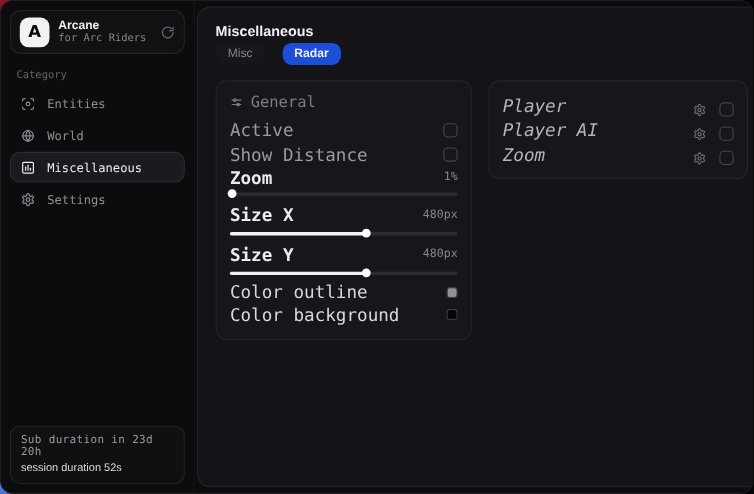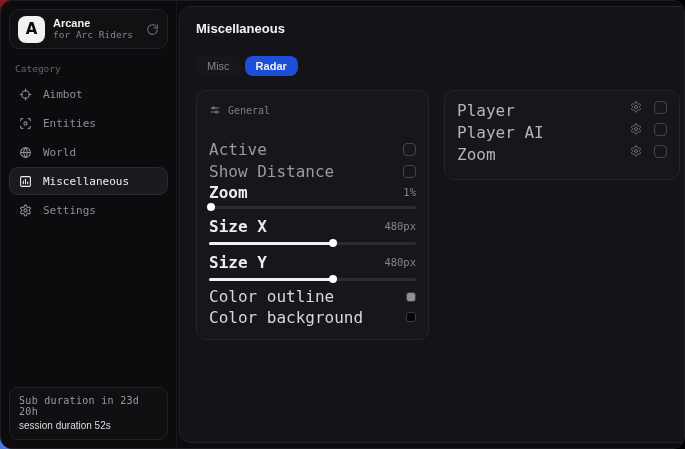--- a/index.html
+++ b/index.html
@@ -57,36 +57,36 @@
   .sub-line2 { font-family:"Liberation Sans", sans-serif; font-size:10px; font-weight:normal; color:#dcdce0; margin-top:3px; }
 
   
   .main-wrap { flex:1; padding:5px 6px 5px 2px; }
   .main {
     height:100%; background:#141418; border:1px solid #232329; border-radius:12px;
     padding:14px 16px; position:relative;
   }
   .page-title { font-family:"Liberation Sans", sans-serif; font-weight:bold; font-size:13px; color:#f2f2f4; }
 
-  .tabs { display:flex; gap:4px; margin-top:20px; }
+  .tabs { display:flex; gap:16px; margin-top:3px; }
   .tab {
     font-family:"Liberation Sans", sans-serif; font-size:11px;
     padding:4px 11px; border-radius:8px; color:#84848c; cursor:pointer;
     background:#17171b;
   }
   .tab.active { background:#1d4ed8; color:#f0f0f2; font-weight:bold; }
 
   .panels { display:flex; gap:15px; margin-top:14px; align-items:flex-start; }
   .panel {
     background:#17171b; border:1px solid #242429; border-radius:10px;
     padding:10px 12px 12px 12px;
   }
   .panel-general { width:233px; }
   .panel-entities { width:236px; }
-  .panel-head { display:flex; align-items:center; gap:7px; color:#7d7d85; font-size:10px; height:18px; margin-bottom:19px; }
+  .panel-head { display:flex; align-items:center; gap:7px; color:#7d7d85; font-size:14px; height:18px; margin-bottom:5px; }
   .panel-head .ic { display:flex; }
 
   .row { display:flex; align-items:center; height:22px; }
   .row .lbl { flex:1; font-size:16px; }
   .lbl-dim  { color:#9a9aa2; }
   .lbl-bold { color:#ececef; font-weight:bold; }
   .lbl-lite { color:#d8d8dc; }
   .lbl-ent  { color:#b4b4ba; }
   .val { font-size:10.5px; color:#84848c; }
 
@@ -97,21 +97,21 @@
   .swatch { width:10px; height:10px; border-radius:3px; border:1px solid #3a3a40; cursor:pointer; }
 
   .slider { height:10px; display:flex; align-items:center; margin:0 0 2px 0; cursor:pointer; }
   .slider .track { position:relative; width:100%; height:3px; border-radius:2px; background:#2c2c32; }
   .slider .fill { position:absolute; left:0; top:0; height:100%; background:#f2f2f4; border-radius:2px; }
   .slider .fill::after {
     content:""; position:absolute; right:-4px; top:50%; transform:translateY(-50%);
     width:8px; height:8px; border-radius:50%; background:#ffffff;
   }
 
-  .ent-row { display:flex; align-items:flex-start; gap:12px; height:22px; }
+  .ent-row { display:flex; align-items:flex-end; gap:12px; height:22px;font-style:italic; }
   .ent-row .lbl { flex:1; }
   .gear-btn { color:#6e6e76; display:flex; cursor:pointer; }
 
   svg { display:block; }
 </style>
 </head>
 <body>
 
 <div class="bg-red"></div>
 <div class="bg-blue"></div>
@@ -129,32 +129,20 @@
         <svg width="13" height="13" viewBox="0 0 24 24" fill="none" stroke="currentColor" stroke-width="2" stroke-linecap="round" stroke-linejoin="round">
             <path d="M21 12a9 9 0 1 1-2.64-6.36"></path>
             <polyline points="21 3 21 9 15 9"></polyline>
           </svg>
       </div>
     </div>
 
     <div class="cat-label">Category</div>
 
     <div class="nav">
-      <div class="nav-item">
-        <span class="ic">
-          <svg width="13" height="13" viewBox="0 0 24 24" fill="none" stroke="currentColor" stroke-width="2" stroke-linecap="round">
-              <circle cx="12" cy="12" r="7"></circle>
-              <line x1="12" y1="2" x2="12" y2="6"></line>
-              <line x1="12" y1="18" x2="12" y2="22"></line>
-              <line x1="2" y1="12" x2="6" y2="12"></line>
-              <line x1="18" y1="12" x2="22" y2="12"></line>
-            </svg>
-        </span>
-        <span>Aimbot</span>
-      </div>
       <div class="nav-item">
         <span class="ic">
           <svg width="13" height="13" viewBox="0 0 24 24" fill="none" stroke="currentColor" stroke-width="2" stroke-linecap="round" stroke-linejoin="round">
               <path d="M3 7V5a2 2 0 0 1 2-2h2"></path>
               <path d="M17 3h2a2 2 0 0 1 2 2v2"></path>
               <path d="M21 17v2a2 2 0 0 1-2 2h-2"></path>
               <path d="M7 21H5a2 2 0 0 1-2-2v-2"></path>
               <circle cx="12" cy="12" r="3"></circle>
             </svg>
         </span>

